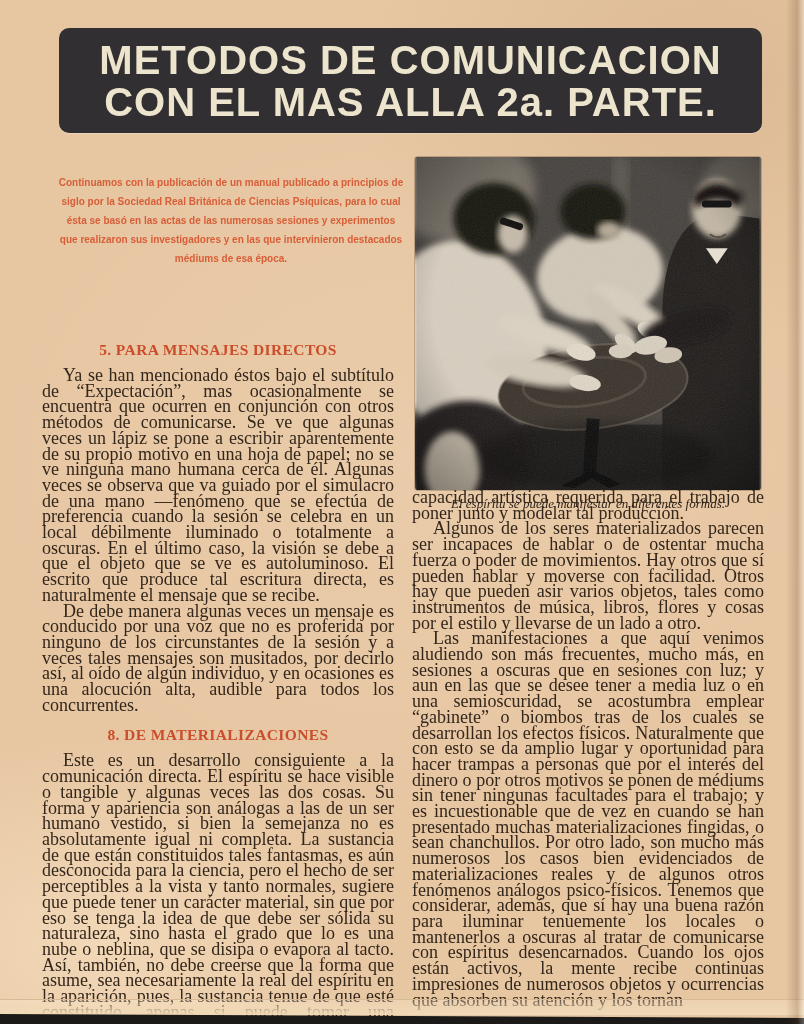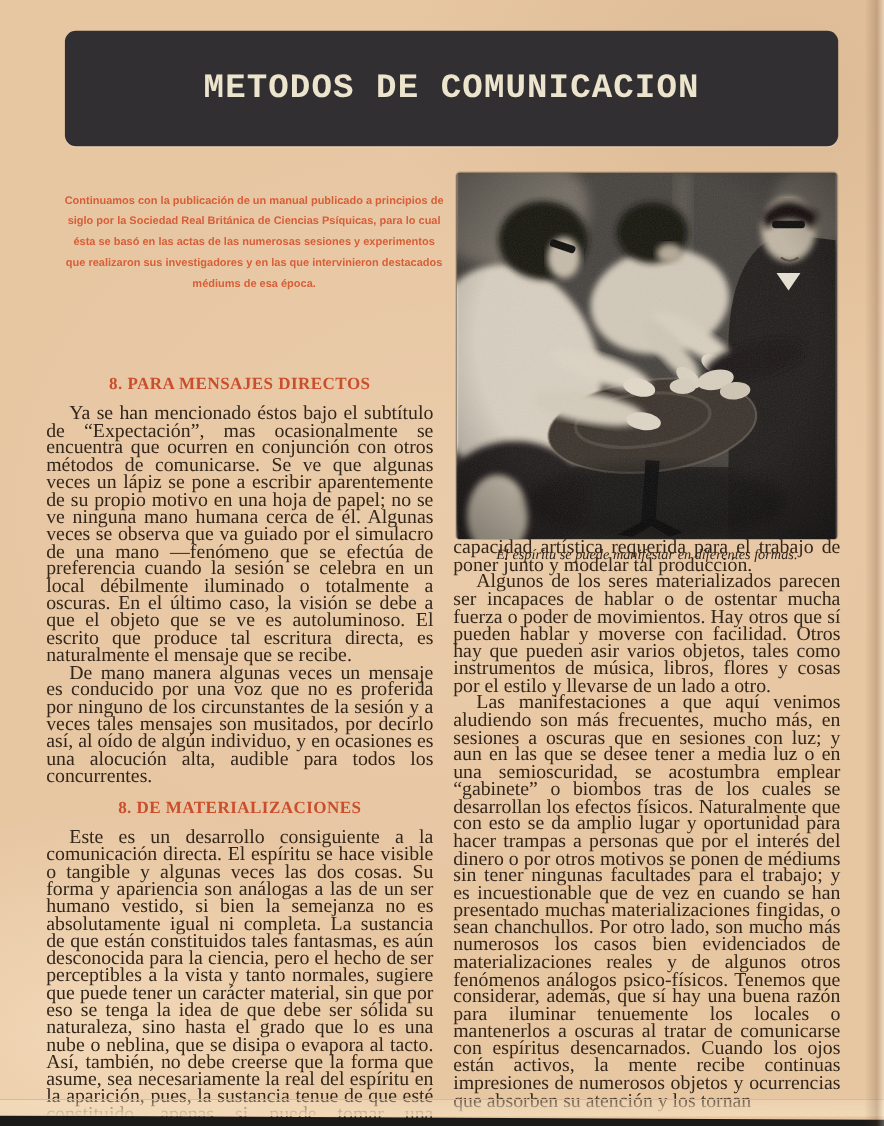--- a/index.html
+++ b/index.html
@@ -23,23 +23,23 @@
   }
   .banner{
     position:absolute;left:59px;top:28px;width:703px;height:105px;
     background:var(--banner-bg,#312f31);
     border-radius:10px;
     display:flex;flex-direction:column;align-items:center;justify-content:center;
     box-shadow:0 1px 0 rgba(255,255,255,.25);
   }
   .banner-line{
     color:var(--banner-text,#ece4cd);
-    font-family:Liberation Mono, monospace;
+    font-family:Liberation Sans, sans-serif;
     font-weight:bold;
-    font-size:31px;line-height:42px;
+    font-size:40px;line-height:42px;
     letter-spacing:1px;white-space:nowrap;
   }
   .intro{
     position:absolute;left:57px;top:173px;width:348px;
     text-align:center;
     font-family:"Liberation Sans", sans-serif;
     font-weight:bold;font-size:10px;line-height:19px;
     color:var(--intro-red,#d85e38);
   }
   .photo{
@@ -81,20 +81,21 @@
     clip-path:polygon(0 38%, 100% 62%, 100% 100%, 0 100%);
   }
 </style>
 </head>
 <body>
 
 <div class="page">
 
   <div class="banner">
     <div class="banner-line">METODOS DE COMUNICACION</div>
+    <div class="banner-line">CON EL MAS ALLA 2a. PARTE.</div>
   </div>
 
   <div class="intro">Continuamos con la publicación de un manual publicado a principios de siglo por la Sociedad Real Británica de Ciencias Psíquicas, para lo cual ésta se basó en las actas de las numerosas sesiones y experimentos que realizaron sus investigadores y en las que intervinieron destacados médiums de esa época.</div>
 
   <figure class="photo">
     <svg viewBox="0 0 346 336" aria-hidden="true">
       <defs>
         <filter id="b6">
             <feGaussianBlur stdDeviation="6"></feGaussianBlur>
           </filter>
@@ -159,23 +160,23 @@
       <ellipse cx="206" cy="196" rx="12" ry="7" fill="#d6cdbc"></ellipse>
 
       <rect width="346" height="336" filter="url(#grain)" opacity=".13"></rect>
       <rect width="346" height="336" fill="url(#vig)"></rect>
     </svg>
   </figure>
 
   <div class="caption">El espíritu se puede manifestar en diferentes formas.</div>
 
   <div class="col col-left">
-    <h3 class="sec-heading">8. PARA MENSAJES DIRECTOS</h3>
+    <h3 class="sec-heading">5. PARA MENSAJES DIRECTOS</h3>
     <p class="indent">Ya se han mencionado éstos bajo el subtítulo de “Expectación”, mas ocasionalmente se encuentra que ocurren en conjunción con otros métodos de comunicarse. Se ve que algunas veces un lápiz se pone a escribir aparentemente de su propio motivo en una hoja de papel; no se ve ninguna mano humana cerca de él. Algunas veces se observa que va guiado por el simulacro de una mano —fenómeno que se efectúa de preferencia cuando la sesión se celebra en un local débilmente iluminado o totalmente a oscuras. En el último caso, la visión se debe a que el objeto que se ve es autoluminoso. El escrito que produce tal escritura directa, es naturalmente el mensaje que se recibe.</p>
-    <p class="indent">De mano manera algunas veces un mensaje es conducido por una voz que no es proferida por ninguno de los circunstantes de la sesión y a veces tales mensajes son musitados, por decirlo así, al oído de algún individuo, y en ocasiones es una alocución alta, audible para todos los concurrentes.</p>
+    <p class="indent">De debe manera algunas veces un mensaje es conducido por una voz que no es proferida por ninguno de los circunstantes de la sesión y a veces tales mensajes son musitados, por decirlo así, al oído de algún individuo, y en ocasiones es una alocución alta, audible para todos los concurrentes.</p>
     <h3 class="sec-heading second">8. DE MATERIALIZACIONES</h3>
     <p class="indent">Este es un desarrollo consiguiente a la comunicación directa. El espíritu se hace visible o tangible y algunas veces las dos cosas. Su forma y apariencia son análogas a las de un ser humano vestido, si bien la semejanza no es absolutamente igual ni completa. La sustancia de que están constituidos tales fantasmas, es aún desconocida para la ciencia, pero el hecho de ser perceptibles a la vista y tanto normales, sugiere que puede tener un carácter material, sin que por eso se tenga la idea de que debe ser sólida su naturaleza, sino hasta el grado que lo es una nube o neblina, que se disipa o evapora al tacto. Así, también, no debe creerse que la forma que asume, sea necesariamente la real del espíritu en la aparición, pues, la sustancia tenue de que esté constituido, apenas si puede tomar una configuración determinada; la comparativa rareza del fenómeno, implica a la vez que sólo de vez en cuando un espíritu puede poseer el conocimiento y</p>
   </div>
 
   <div class="col col-right">
     <p>capacidad artística requerida para el trabajo de poner junto y modelar tal producción.</p>
     <p class="indent">Algunos de los seres materializados parecen ser incapaces de hablar o de ostentar mucha fuerza o poder de movimientos. Hay otros que sí pueden hablar y moverse con facilidad. Otros hay que pueden asir varios objetos, tales como instrumentos de música, libros, flores y cosas por el estilo y llevarse de un lado a otro.</p>
     <p class="indent">Las manifestaciones a que aquí venimos aludiendo son más frecuentes, mucho más, en sesiones a oscuras que en sesiones con luz; y aun en las que se desee tener a media luz o en una semioscuridad, se acostumbra emplear “gabinete” o biombos tras de los cuales se desarrollan los efectos físicos. Naturalmente que con esto se da amplio lugar y oportunidad para hacer trampas a personas que por el interés del dinero o por otros motivos se ponen de médiums sin tener ningunas facultades para el trabajo; y es incuestionable que de vez en cuando se han presentado muchas materializaciones fingidas, o sean chanchullos. Por otro lado, son mucho más numerosos los casos bien evidenciados de materializaciones reales y de algunos otros fenómenos análogos psico-físicos. Tenemos que considerar, además, que sí hay una buena razón para iluminar tenuemente los locales o mantenerlos a oscuras al tratar de comunicarse con espíritus desencarnados. Cuando los ojos están activos, la mente recibe continuas impresiones de numerosos objetos y ocurrencias que absorben su atención y los tornan</p>
   </div>
 

